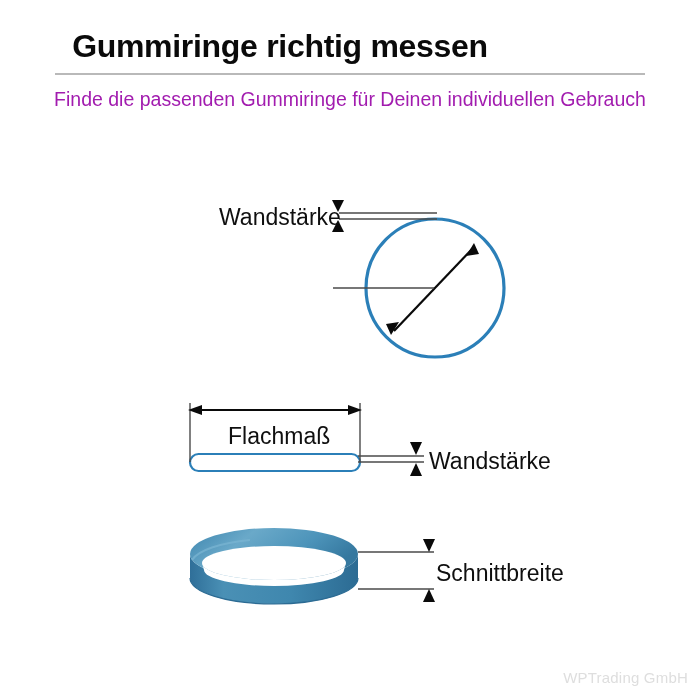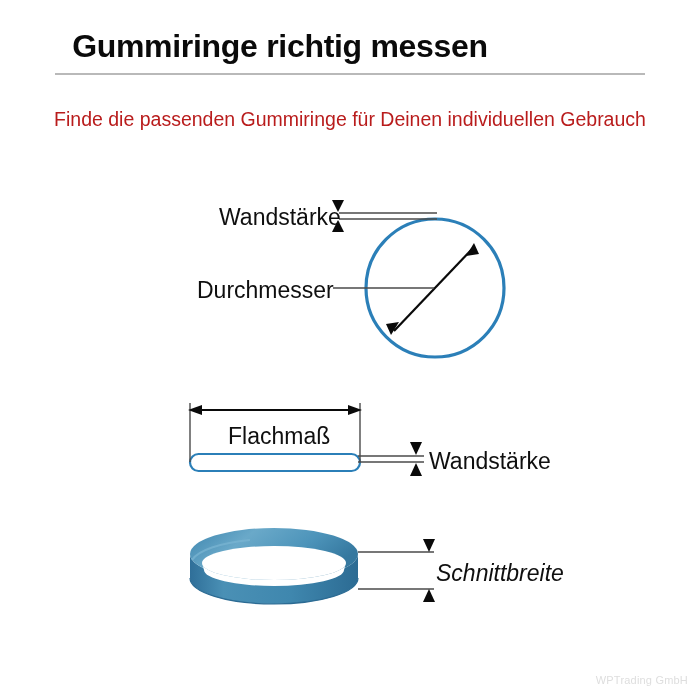--- a/index.html
+++ b/index.html
@@ -35,40 +35,39 @@
     height: 2px;
     background: #b9b9b9;
   }
   #subtitle {
     position: absolute;
     left: 0;
     top: 88px;
     width: 700px;
     text-align: center;
     font-size: 19.5px;
-    color: #b91c1c;
-    white-space: nowrap;
-    margin-top: 20px;
+    color: #a21caf;
+    white-space: nowrap;
   }
   .svg-layer {
     position: absolute;
     left: 0;
     top: 0;
   }
   .dim-label {
     position: absolute;
     font-size: 23px;
     color: #0f0f0f;
     white-space: nowrap;
   }
   #watermark {
     position: absolute;
     right: 12px;
     bottom: 14px;
-    font-size: 11px;
+    font-size: 15px;
     color: #dedede;
     white-space: nowrap;
     letter-spacing: 0.2px;
   }
 </style>
 </head>
 <body>
 
 <div id="page">
 
@@ -183,23 +182,22 @@
 
       <g>
         <polygon points="423,539 435,539 429,552" fill="#0a0a0a"></polygon>
         <polygon points="423,602 435,602 429,589" fill="#0a0a0a"></polygon>
       </g>
     </g>
   </svg>
 
   <div class="dim-label" style="left:219px; top:204px;">Wandstärke</div>
 
-  <div class="dim-label" style="left:197px; top:277px;">Durchmesser</div>
 
   <div class="dim-label" style="left:228px; top:387px;margin-top:36px;">Flachmaß</div>
 
   <div class="dim-label" style="left:429px; top:448px;">Wandstärke</div>
 
-  <div class="dim-label" style="left:436px; top:560px;font-style:italic;">Schnittbreite</div>
+  <div class="dim-label" style="left:436px; top:560px;">Schnittbreite</div>
 
   <div id="watermark">WPTrading GmbH</div>
 
 </div>
 
 </body></html>

